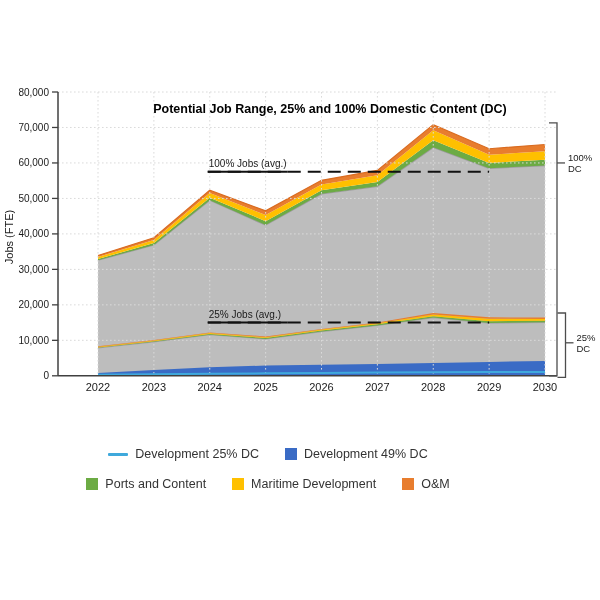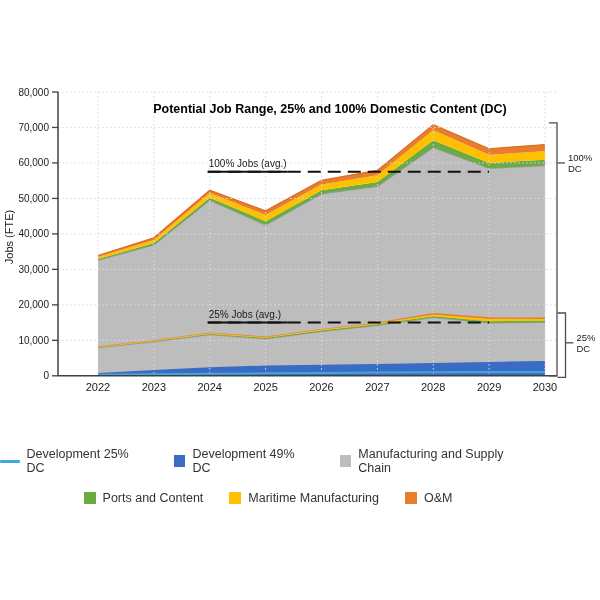--- a/index.html
+++ b/index.html
@@ -96,33 +96,29 @@
   <div class="legend" id="legend">
       <div class="legend-row">
         <div class="legend-item">
           <span class="swatch-line" style="background: rgb(63, 169, 220);"></span>
           <span>Development 25% DC</span>
         </div>
         <div class="legend-item">
           <span class="swatch-square" style="background: rgb(58, 107, 197);"></span>
           <span>Development 49% DC</span>
         </div>
-        <div class="legend-item">
-          <span class="swatch-square" style="background: rgb(189, 189, 189);"></span>
-          <span>Manufacturing and Supply Chain</span>
-        </div>
       </div>
       <div class="legend-row">
         <div class="legend-item">
           <span class="swatch-square" style="background: rgb(108, 171, 68);"></span>
           <span>Ports and Content</span>
         </div>
         <div class="legend-item">
           <span class="swatch-square" style="background: rgb(255, 192, 0);"></span>
-          <span>Maritime Manufacturing</span>
+          <span>Maritime Development</span>
         </div>
         <div class="legend-item">
           <span class="swatch-square" style="background: rgb(232, 125, 46);"></span>
           <span>O&amp;M</span>
         </div>
       </div>
     </div>
 </div>
 
 </body></html>

